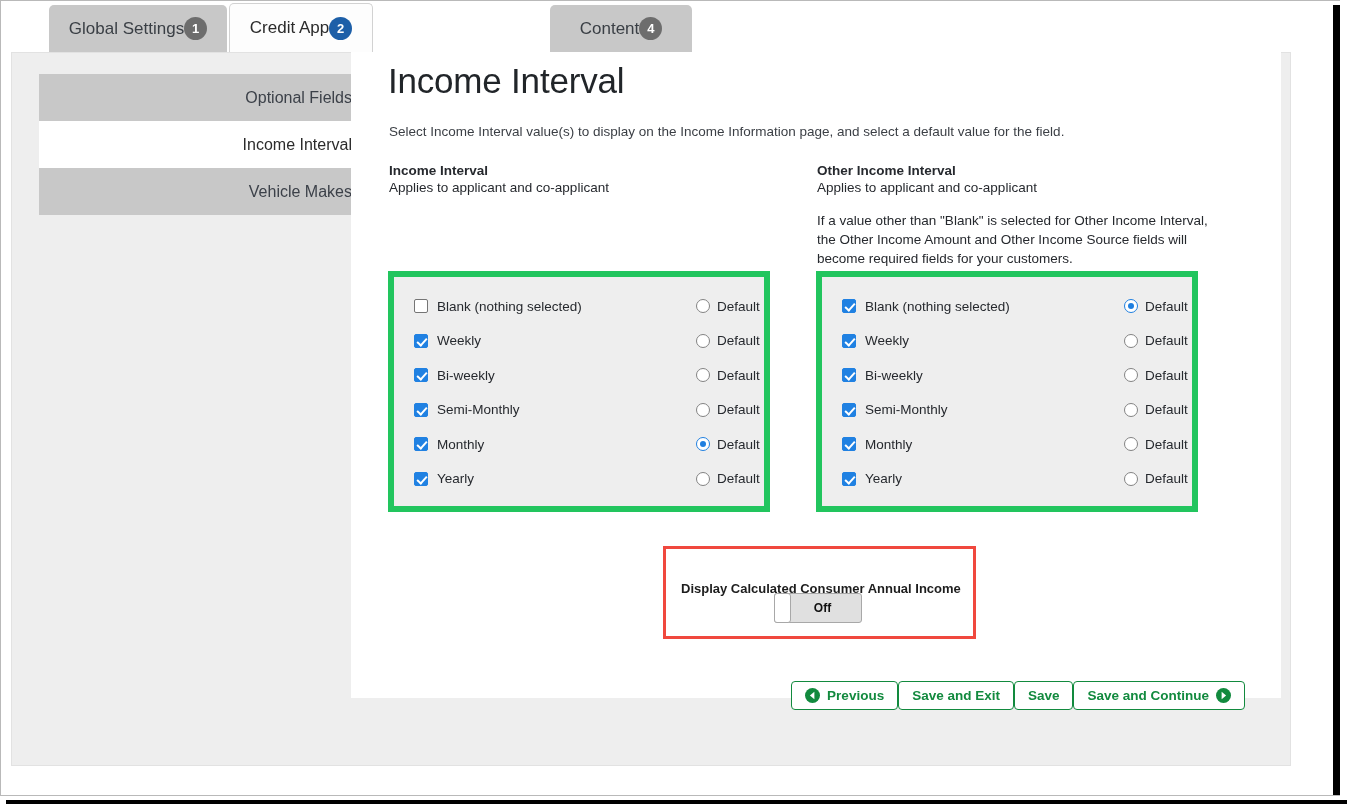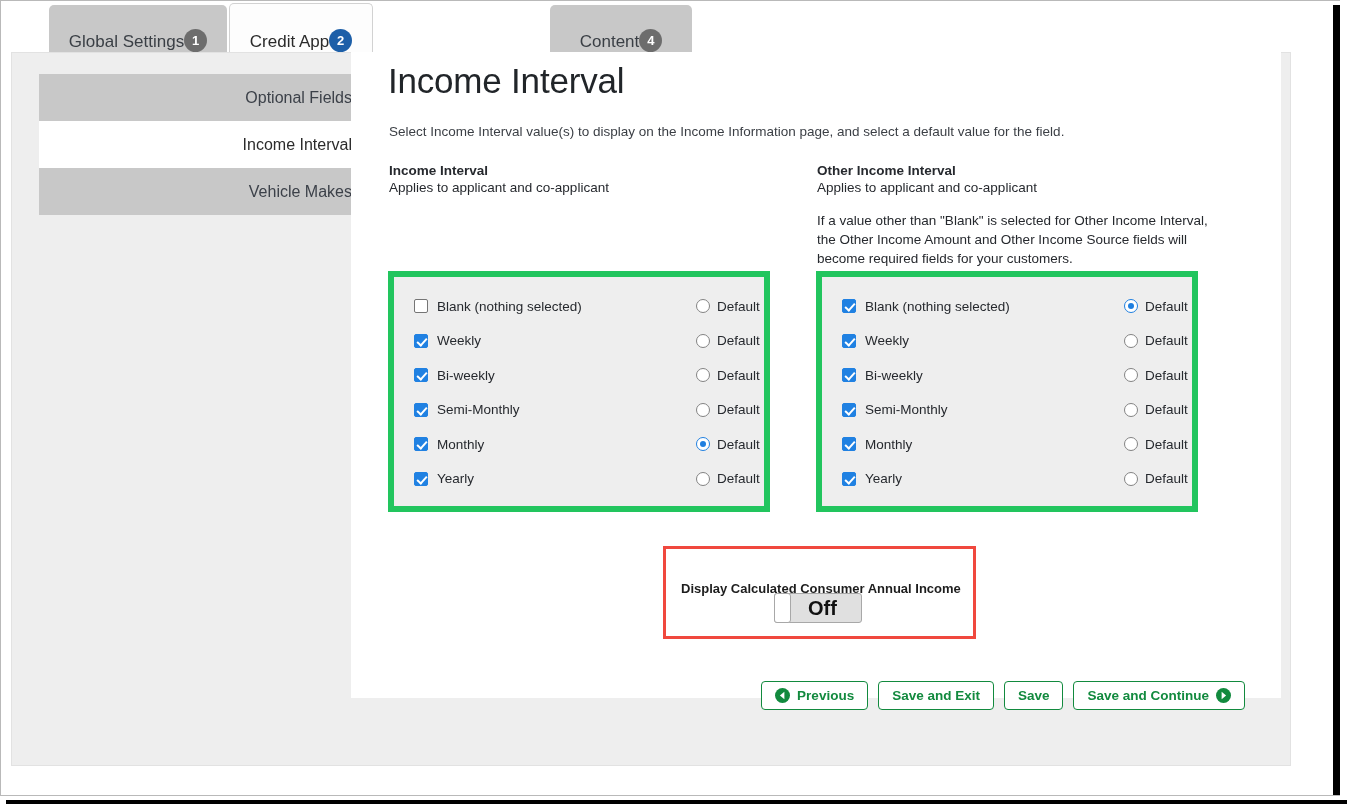--- a/index.html
+++ b/index.html
@@ -42,21 +42,21 @@
     background: #ffffff;
   }
   .tab {
     position: absolute;
     top: 4px;
     height: 47px;
     border-top-left-radius: 5px;
     border-top-right-radius: 5px;
     background: #c8c8c8;
     display: flex;
-    align-items: flex-end;
+    align-items: center;
     justify-content: center;
     padding: 0 16px;
     cursor: pointer;
     user-select: none;
   }
   .tab .tab-label {
     font-size: 17px;
     color: #3a3f45;
     white-space: nowrap;
   }
@@ -250,32 +250,32 @@
   }
   #toggle-knob {
     position: absolute;
     left: -1px; top: -1px;
     width: 17px; height: 30px;
     background: #ffffff;
     border: 1px solid #a8a8a8;
     border-radius: 3px;
   }
   #toggle-state {
-    font-size: 20px;
+    font-size: 12px;
     font-weight: bold;
     color: #111111;
     margin-left: 9px;
   }
 
   
   #footer-buttons {
     position: absolute;
     right: 36px; top: 646px;
     display: flex;
-    gap: 10px;
+    gap: 0;
     border-radius: 6px;
   }
   .btn {
     height: 29px;
     border: 1px solid #128a3e;
     border-radius: 4px;
     background: #ffffff;
     color: #128a3e;
     font-size: 13.5px;
     font-weight: bold;

